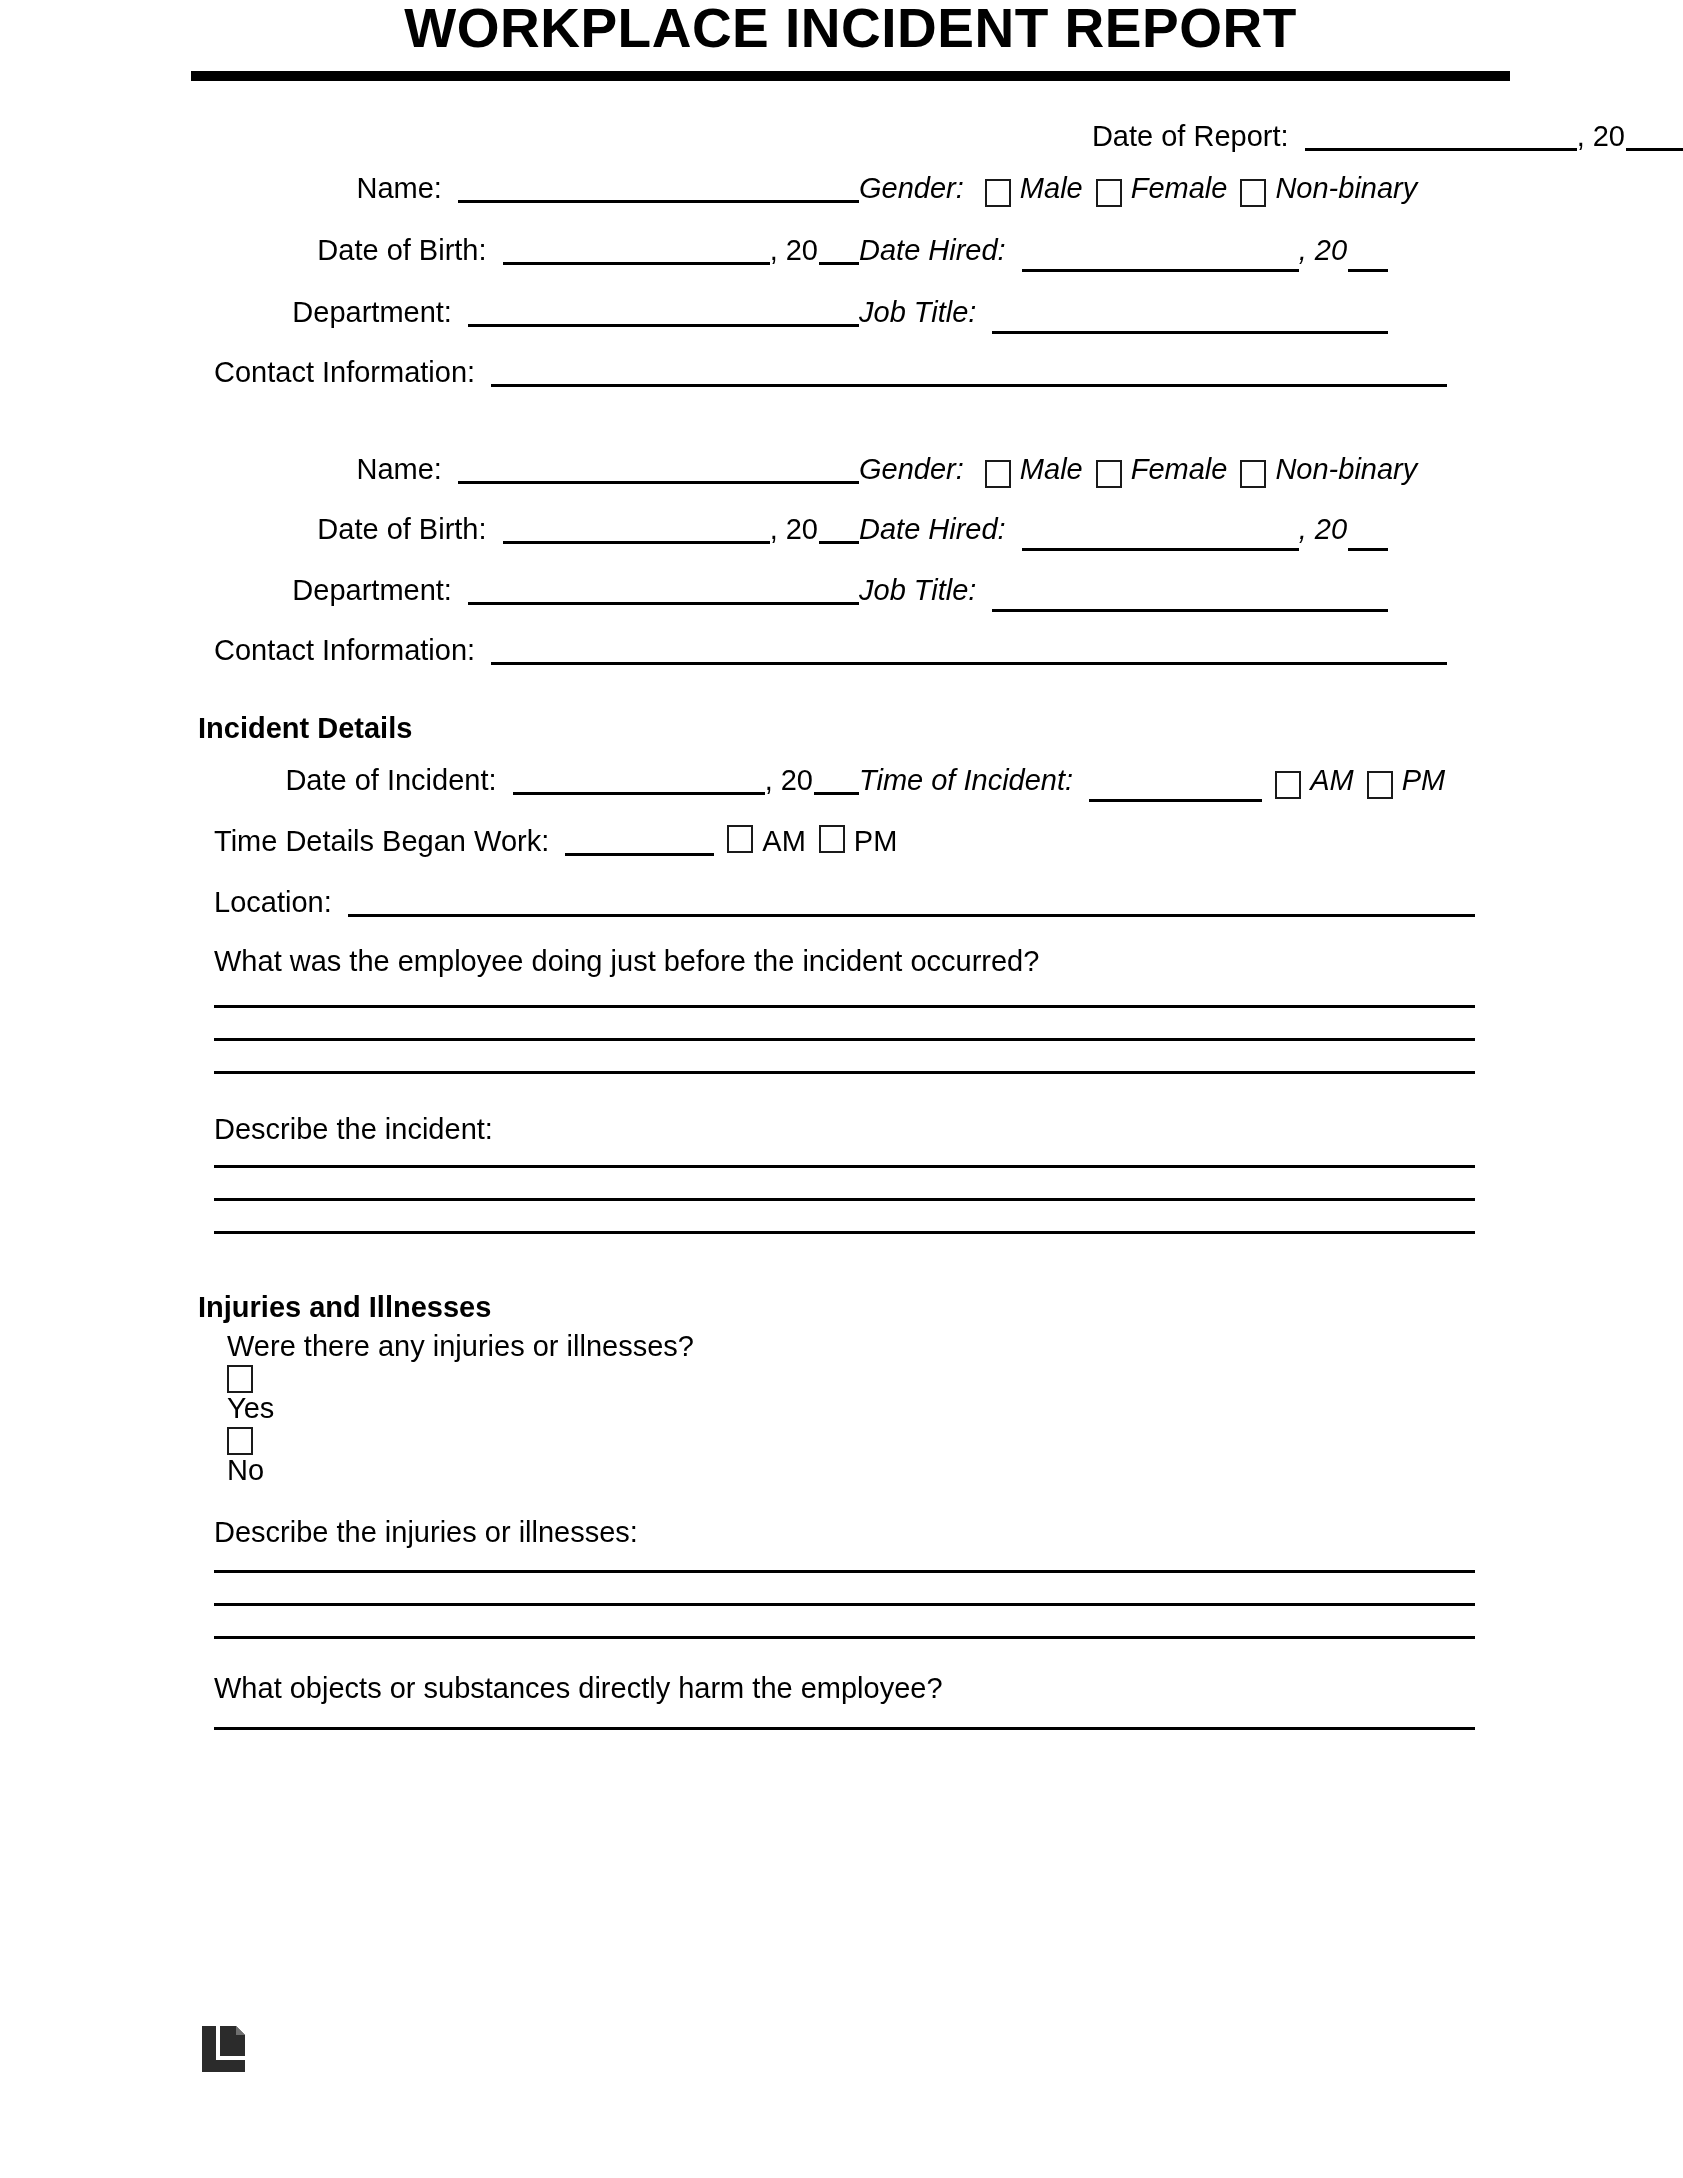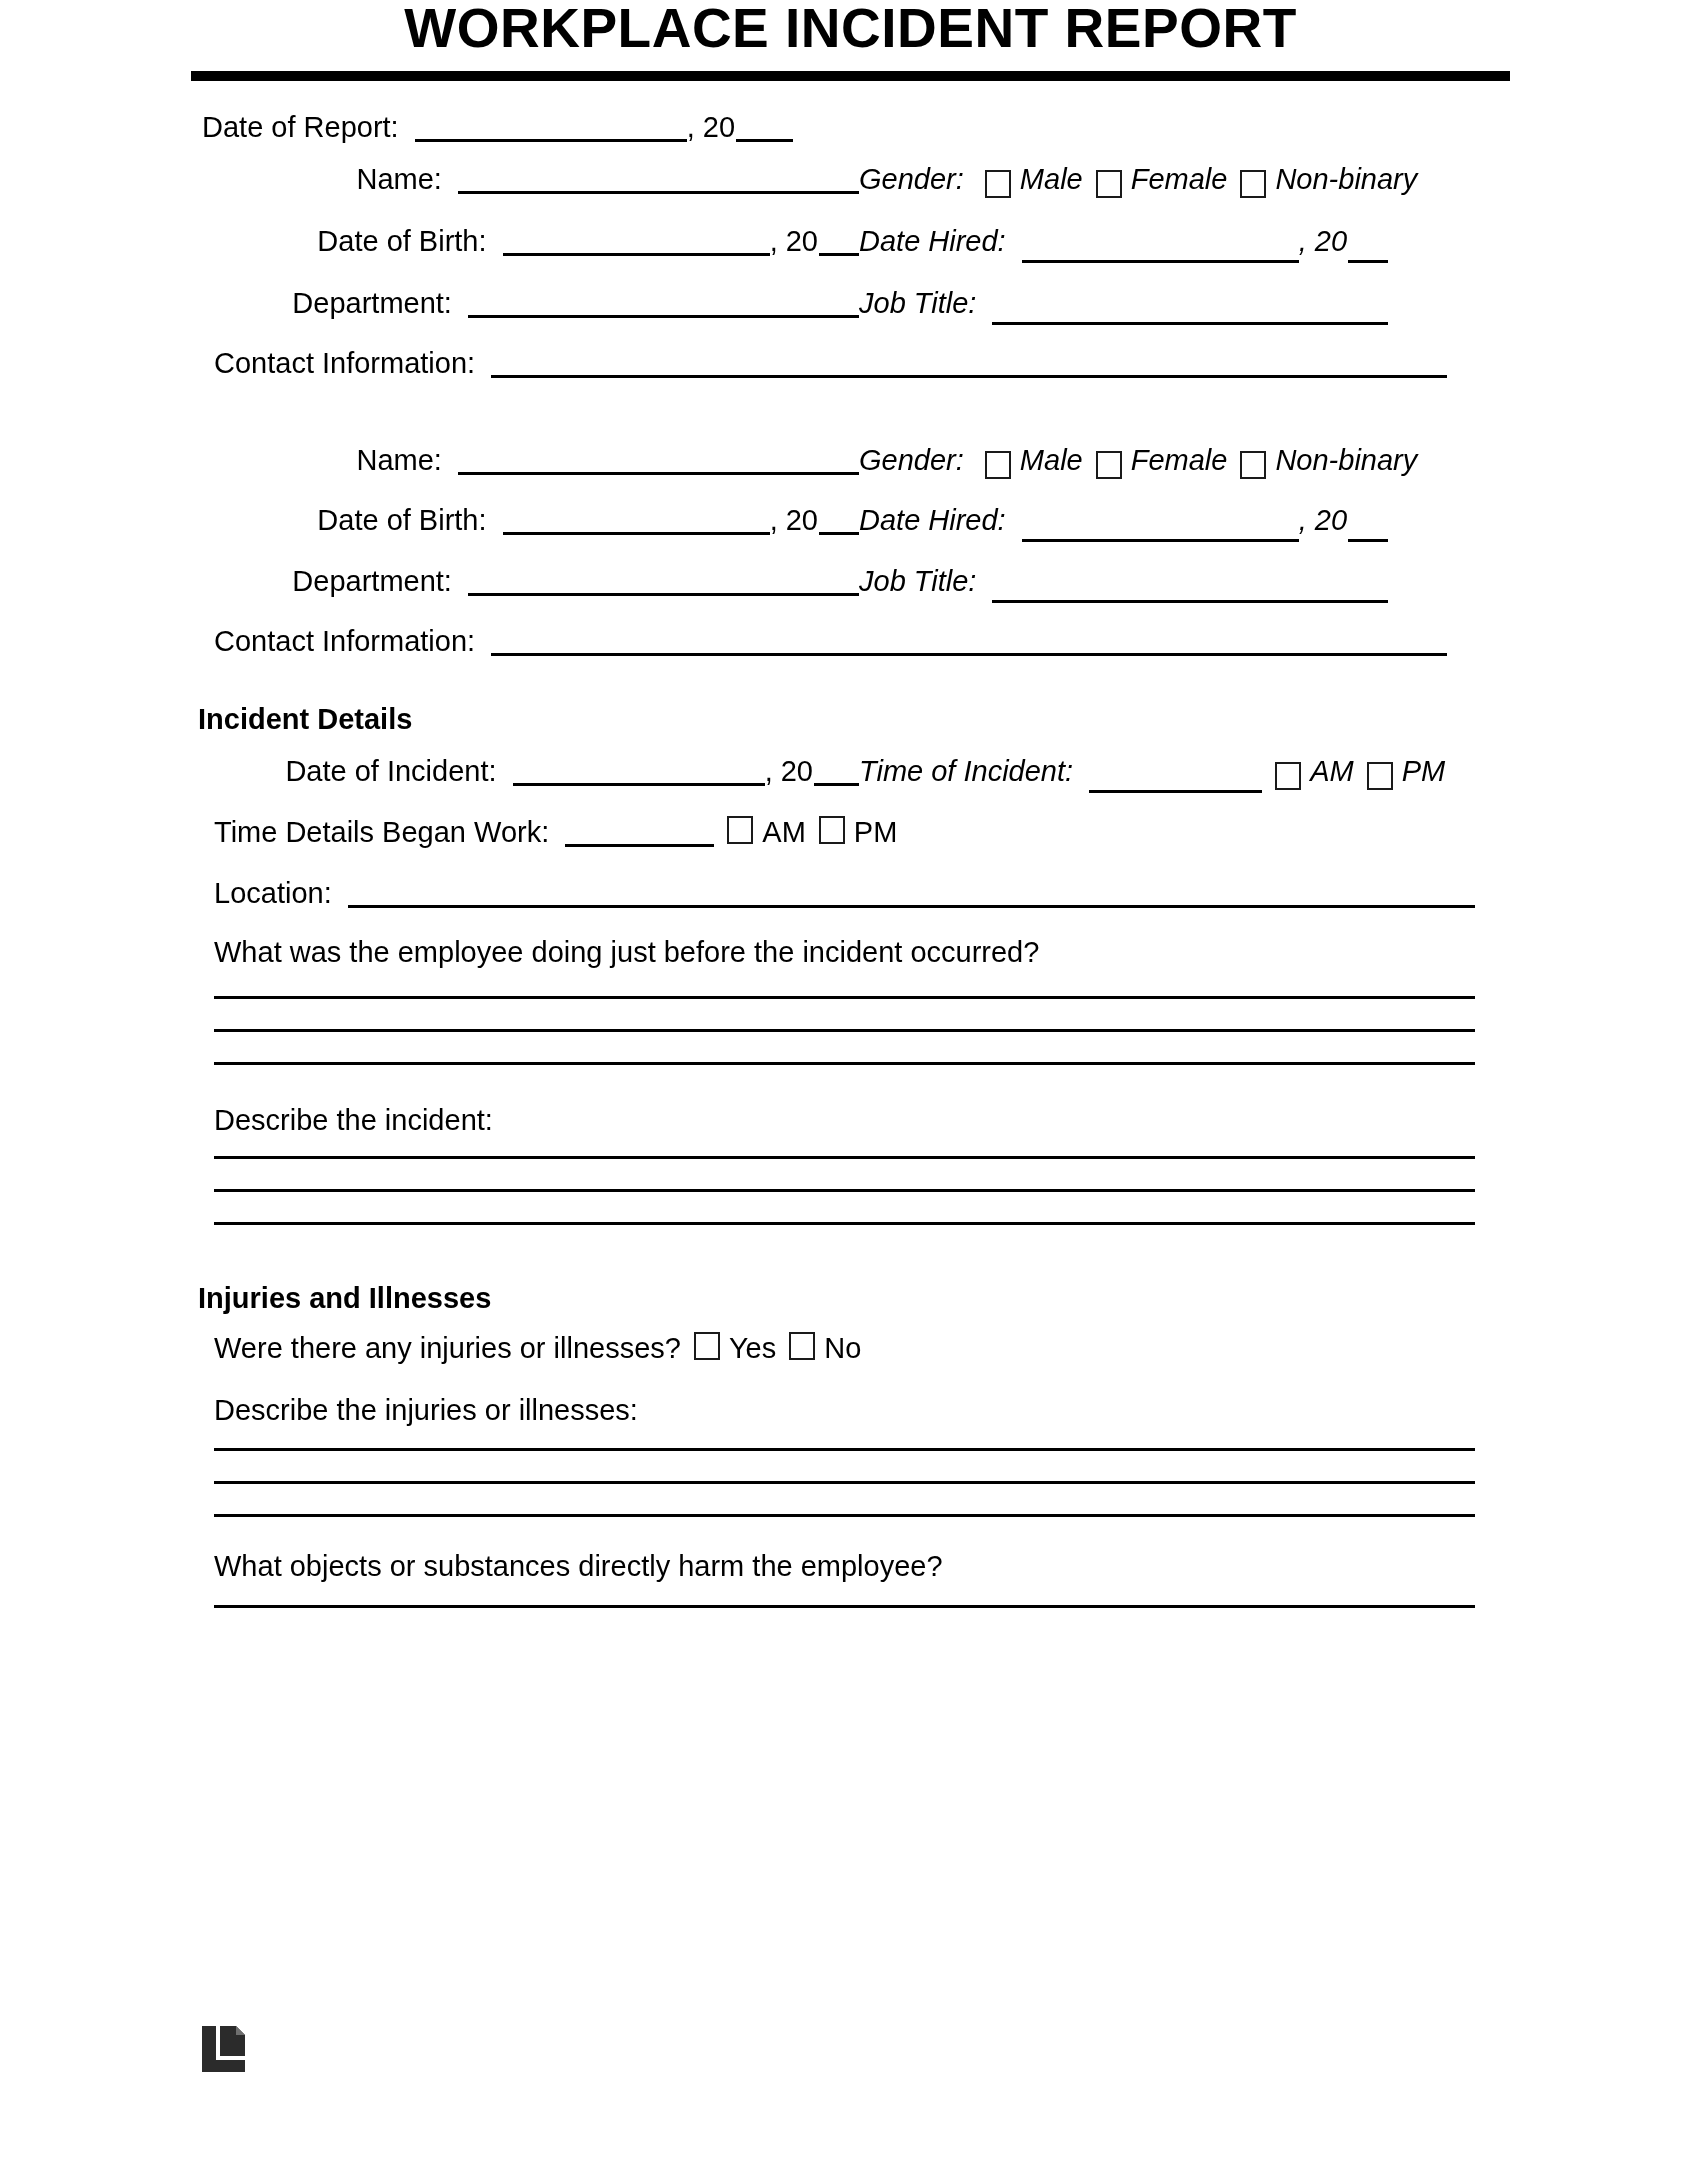--- a/index.html
+++ b/index.html
@@ -53,35 +53,35 @@
   .cb {
     display:inline-block; flex:0 0 auto;
     width:22px; height:24px;
     border:2px solid #1a1a1a;
     background:#ffffff;
     transform:translateY(2px);
     margin:0 9px 0 13px;
   }
   .opt { white-space:pre; flex:0 0 auto; }
   
-  .mt-report { margin-top:29px; }
+  .mt-report { margin-top:38px;justify-content:flex-end; }
   .mt-emp-head { margin-top:43px; }
   .mt-name1 { margin-top:18px; }
   .mt-f28 { margin-top:28px; }
   .mt-f26 { margin-top:26px; }
   .mt-f27 { margin-top:27px; }
   .mt-name2 { margin-top:63px; }
   .mt-inc-head { margin-top:44px; }
   .mt-incdate { margin-top:18px; }
   .mt-q1 { margin-top:25px; }
   .mt-lines-a { margin-top:-3px; }
   .mt-desc { margin-top:38px; }
   .mt-lines-b { margin-top:-11px; }
   .mt-inj-head { margin-top:56px; }
-  .mt-qany { margin-top:15px; }
+  .mt-qany { margin-top:5px;flex-direction:column; }
   .mt-qdesc { margin-top:28px; }
   .mt-lines-c { margin-top:-9px; }
   .mt-qobj { margin-top:32px; }
   .mt-line-d { margin-top:-8px; }
   .logo { position:absolute; left:202px; top:2026px; width:44px; height:46px; }
 </style>
 </head>
 <body>
 
 <div class="page">

